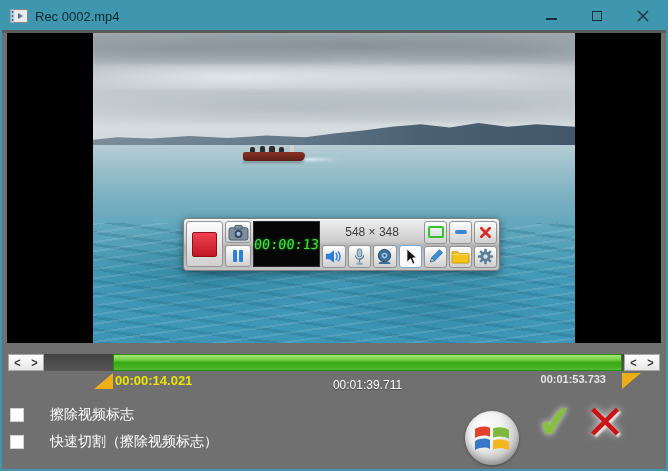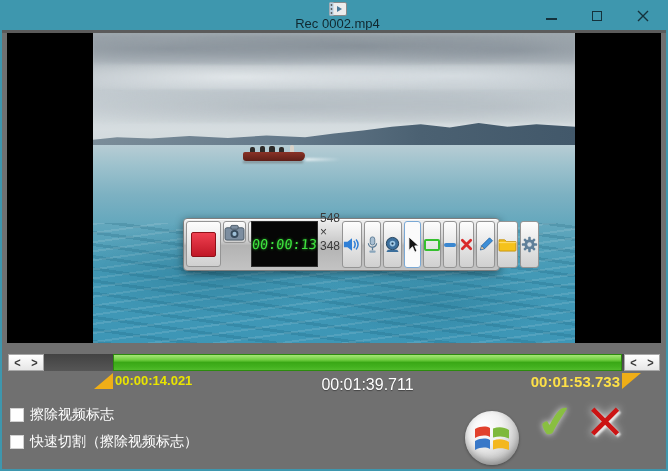--- a/index.html
+++ b/index.html
@@ -2,21 +2,21 @@
 <html><head>
 <meta charset="utf-8">
 <style>
   * { box-sizing: border-box; margin: 0; padding: 0; }
   html,body { background:#ffffff; font-family:"Liberation Sans","DejaVu Sans",sans-serif; }
   .stage { position:relative; width:668px; height:471px; overflow:hidden; }
 
   
   .win { position:absolute; inset:0; border:2px solid #3e97ae; background:#707070; }
   .titlebar { position:absolute; left:0; top:0; width:664px; height:28px; background:#3e97ae;
-              display:flex; align-items:center;flex-direction:column; }
+              display:flex; align-items:center; }
   .t-icon { margin-left:8px; width:18px; height:14px; display:flex; }
   .t-text { margin-left:7px; font-size:13px; color:#10282f; }
   .t-btns { position:absolute; right:0; top:0; height:28px; display:flex; }
   .tbtn { width:46px; height:28px; display:flex; align-items:center; justify-content:center; cursor:default; }
   .glyph-min { width:11px; height:2px; background:#14323c; margin-top:6px; }
   .glyph-max { width:10px; height:10px; border:1.5px solid #14323c; }
   .strip { position:absolute; left:0; top:28px; width:664px; height:3px; background:#5b5b5b; }
 
   
   .screen { position:absolute; left:5px; top:31px; width:654px; height:310px; background:#000; }
@@ -63,21 +63,21 @@
 
   
   .recbar { position:absolute; left:176px; top:185px; width:317px; height:53px;
             background:linear-gradient(180deg,#f0f0f0,#cacaca 45%,#b3b3b3 52%,#c3c3c3 100%);
             border:1px solid #7e7e7e; border-radius:4px;
             box-shadow:0 2px 8px rgba(0,0,0,.45), inset 0 1px 0 #fff;
             display:flex; gap:2px; padding:2px; }
   .rb-btn { background:linear-gradient(180deg,#fdfdfd,#d0d0d0); border:1px solid #949494; border-radius:3px;
             display:flex; align-items:center; justify-content:center; cursor:default; }
   .rb-btn.active { background:#fbfbfb; border-color:#7aa8d4; }
-  .rb-col { display:flex; gap:2px; }
+  .rb-col { display:flex; flex-direction:column; gap:2px; }
   .rb-row { display:flex; gap:2px; flex:1; }
   .rb-row .rb-btn { flex:1; }
   .stopbtn { width:38px; height:46px; }
   .stop-sq { width:25px; height:25px; background:linear-gradient(180deg,#ef4050,#c01726);
              border:1px solid #8f1018; border-radius:2px; }
   .smallcol { width:26px; }
   .smallcol .rb-btn { height:22px; }
   .lcd { width:67px; height:46px; background:#060606; border:1px solid #2e2e2e;
          display:flex; align-items:center; justify-content:center; }
   .lcd span { font-family:"DejaVu Sans Mono",monospace; font-size:13.5px; color:#3fe43f;
@@ -95,31 +95,31 @@
   .tl-nav { position:absolute; top:0; width:36px; height:17px; background:linear-gradient(#ffffff,#e6e6e6);
             border:1px solid #a8a8a8; display:flex; align-items:center; justify-content:space-around;
             font-size:11px; font-weight:bold; color:#3c3c3c; cursor:default; }
   .tl-nav span { line-height:1; transform:scaleY(1.2); }
   .tl-nav.left { left:6px; }
   .tl-nav.right { left:622px; }
   .tl-track { position:absolute; left:42px; top:0; width:580px; height:17px; background:linear-gradient(#424242,#565656); }
   .tl-sel { position:absolute; left:69px; top:0; width:509px; height:17px;
             background:linear-gradient(180deg,#b2ec83 0%,#6fce3f 35%,#3aa816 50%,#43b11f 75%,#56bf2e 100%);
             box-shadow:inset 0 0 0 1px #2c8a0e; display:flex; align-items:center; justify-content:center; }
-  .tl-time { font-size:16px; color:#ffffff; text-shadow:0 1px 1px rgba(0,0,0,.4);margin-top:44px; }
+  .tl-time { font-size:12px; color:#ffffff; text-shadow:0 1px 1px rgba(0,0,0,.4);margin-top:44px; }
 
   .marker-row { position:absolute; left:0; top:369px; width:664px; height:19px;font-weight:bold; }
   .tri { position:absolute; width:0; height:0; top:2px; cursor:default; }
   .tri-start { left:92px; border-bottom:16px solid #efae17; border-left:19px solid transparent; }
   .tri-end { left:620px; border-top:16px solid #efae17; border-right:19px solid transparent; }
   .lbl-start { position:absolute; left:113px; top:2px; font-size:13px; color:#e9e400; }
-  .lbl-end { position:absolute; right:46px; top:2px; font-size:15px; color:#fde047; }
-
-  
-  .opt-row { position:absolute; left:8px; height:18px; display:flex; align-items:center; gap:6px; cursor:default; }
+  .lbl-end { position:absolute; right:60px; top:2px; font-size:11px; color:#e5e5e5; }
+
+  
+  .opt-row { position:absolute; left:8px; height:18px; display:flex; align-items:center; gap:26px; cursor:default; }
   .opt-1 { top:404px; } .opt-2 { top:431px; }
   .cb { width:14px; height:14px; background:#ffffff; border:1px solid #d2d2d2; }
   .opt-label { font-size:14px; color:#ffffff; }
 
   
   .watermark { position:absolute; right:3px; bottom:1px; width:198px; height:64px;
                font-family:"Liberation Serif","DejaVu Serif",serif; pointer-events:none; }
   .wm-orb { position:absolute; left:0; bottom:3px; width:54px; height:54px; border-radius:50%;
             background:radial-gradient(circle at 35% 30%, #ffffff 0%, #f1f1f1 35%, #c8c8c8 70%, #9d9d9d 100%);
             box-shadow:inset 0 -4px 7px rgba(0,0,0,.25), 0 1px 3px rgba(0,0,0,.35);

